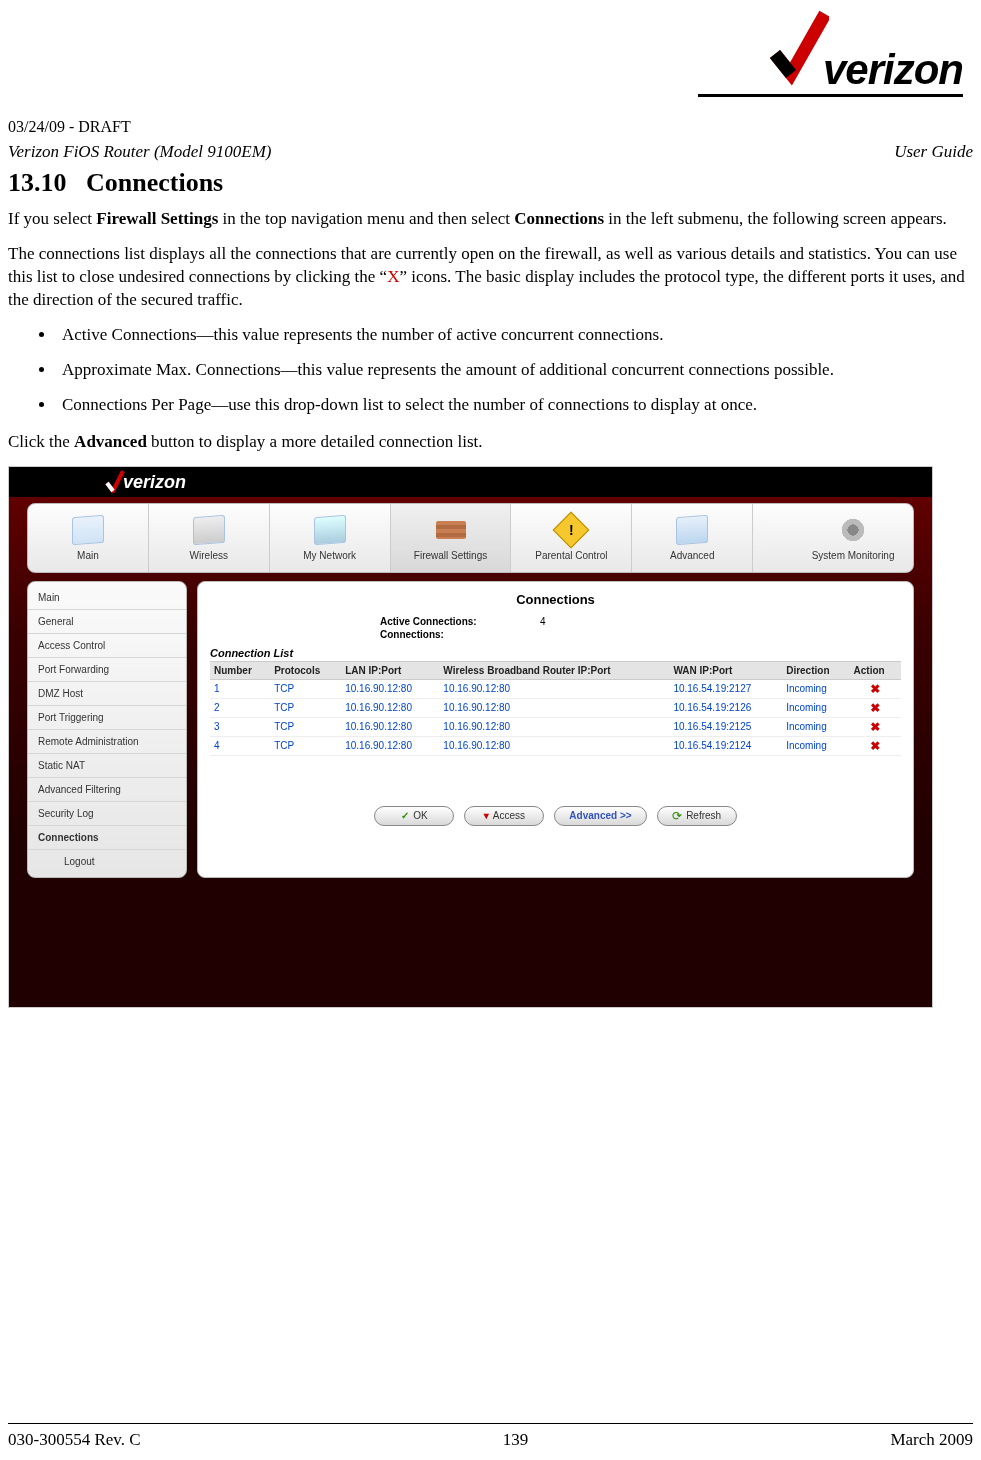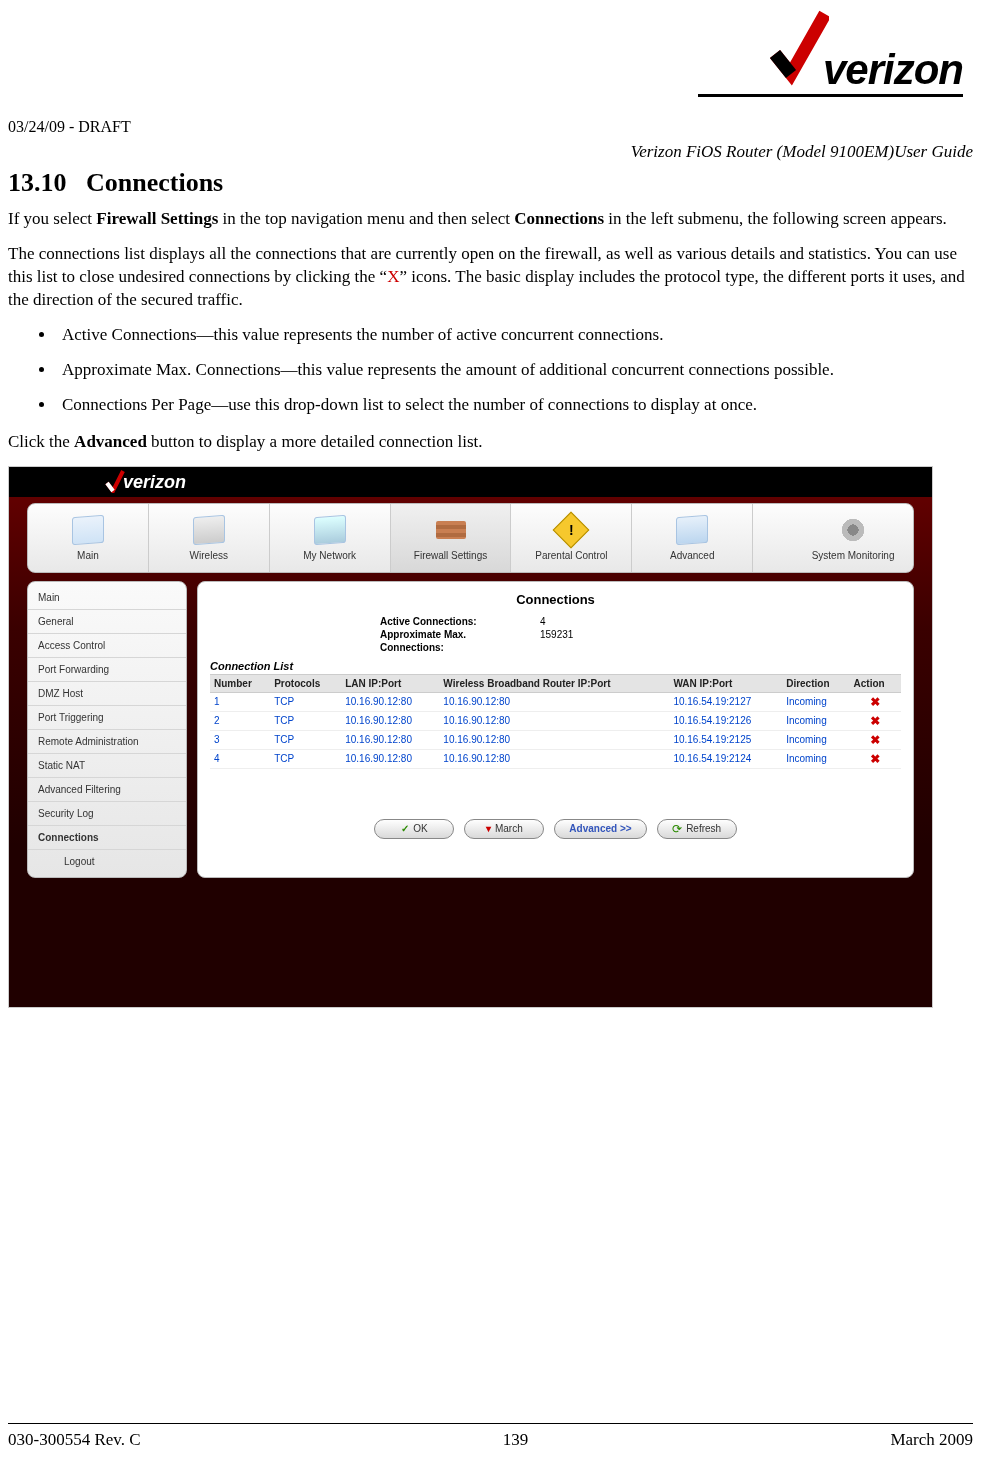--- a/index.html
+++ b/index.html
@@ -48,21 +48,21 @@
     height: 3px;
     background: #000;
     width: 265px;
     margin-top: 4px;
     position: absolute;
     right: 0;
   }
 
   .draft-line { font-size: 16px; margin-top: 8px; }
   .header-row {
-    display: flex; justify-content: flex-end; font-style: italic;
+    display: flex; justify-content: space-between; font-style: italic;
     margin-top: 6px; font-size: 17px;
   }
   h1 {
     font-size: 26px; font-weight: bold; margin: 6px 0 10px 0;
   }
   p { margin: 0 0 12px 0; line-height: 1.35; font-size: 17px; }
   .para-inline { display: inline; }
   ul.bullets { margin: 6px 0 14px 48px; padding: 0; }
   ul.bullets li { margin-bottom: 12px; line-height: 1.35; padding-left: 6px; font-size: 17px;}
   .bold { font-weight: bold; }
@@ -303,24 +303,20 @@
         <div class="ss-sidebar-item">Logout</div>
       </div>
 
       <div class="ss-main">
         <h3>Connections</h3>
 
         <div class="ss-stats">
           <div class="ss-stats-row">
             <div class="ss-stats-label">Active Connections:</div>
             <div class="ss-stats-val">4</div>
-          </div>
-          <div class="ss-stats-row">
-            <div class="ss-stats-label">Approximate Max.</div>
-            <div class="ss-stats-val">159231</div>
           </div>
           <div class="ss-stats-row">
             <div class="ss-stats-label">Connections:</div>
           </div>
         </div>
 
         <div class="ss-subhead">Connection List</div>
 
         <table class="conn">
           <thead>
@@ -374,21 +370,21 @@
           </tbody>
         </table>
 
         <div class="ss-buttons">
           <div class="pill">
             <span class="ok-glyph">✓</span>
             <span>OK</span>
           </div>
           <div class="pill">
             <span class="apply-glyph">▾</span>
-            <span>March</span>
+            <span>Access</span>
           </div>
           <div class="pill">
             <span class="adv-glyph">Advanced &gt;&gt;</span>
           </div>
           <div class="pill">
             <span class="ref-glyph">⟳</span>
             <span>Refresh</span>
           </div>
         </div>
       </div>

